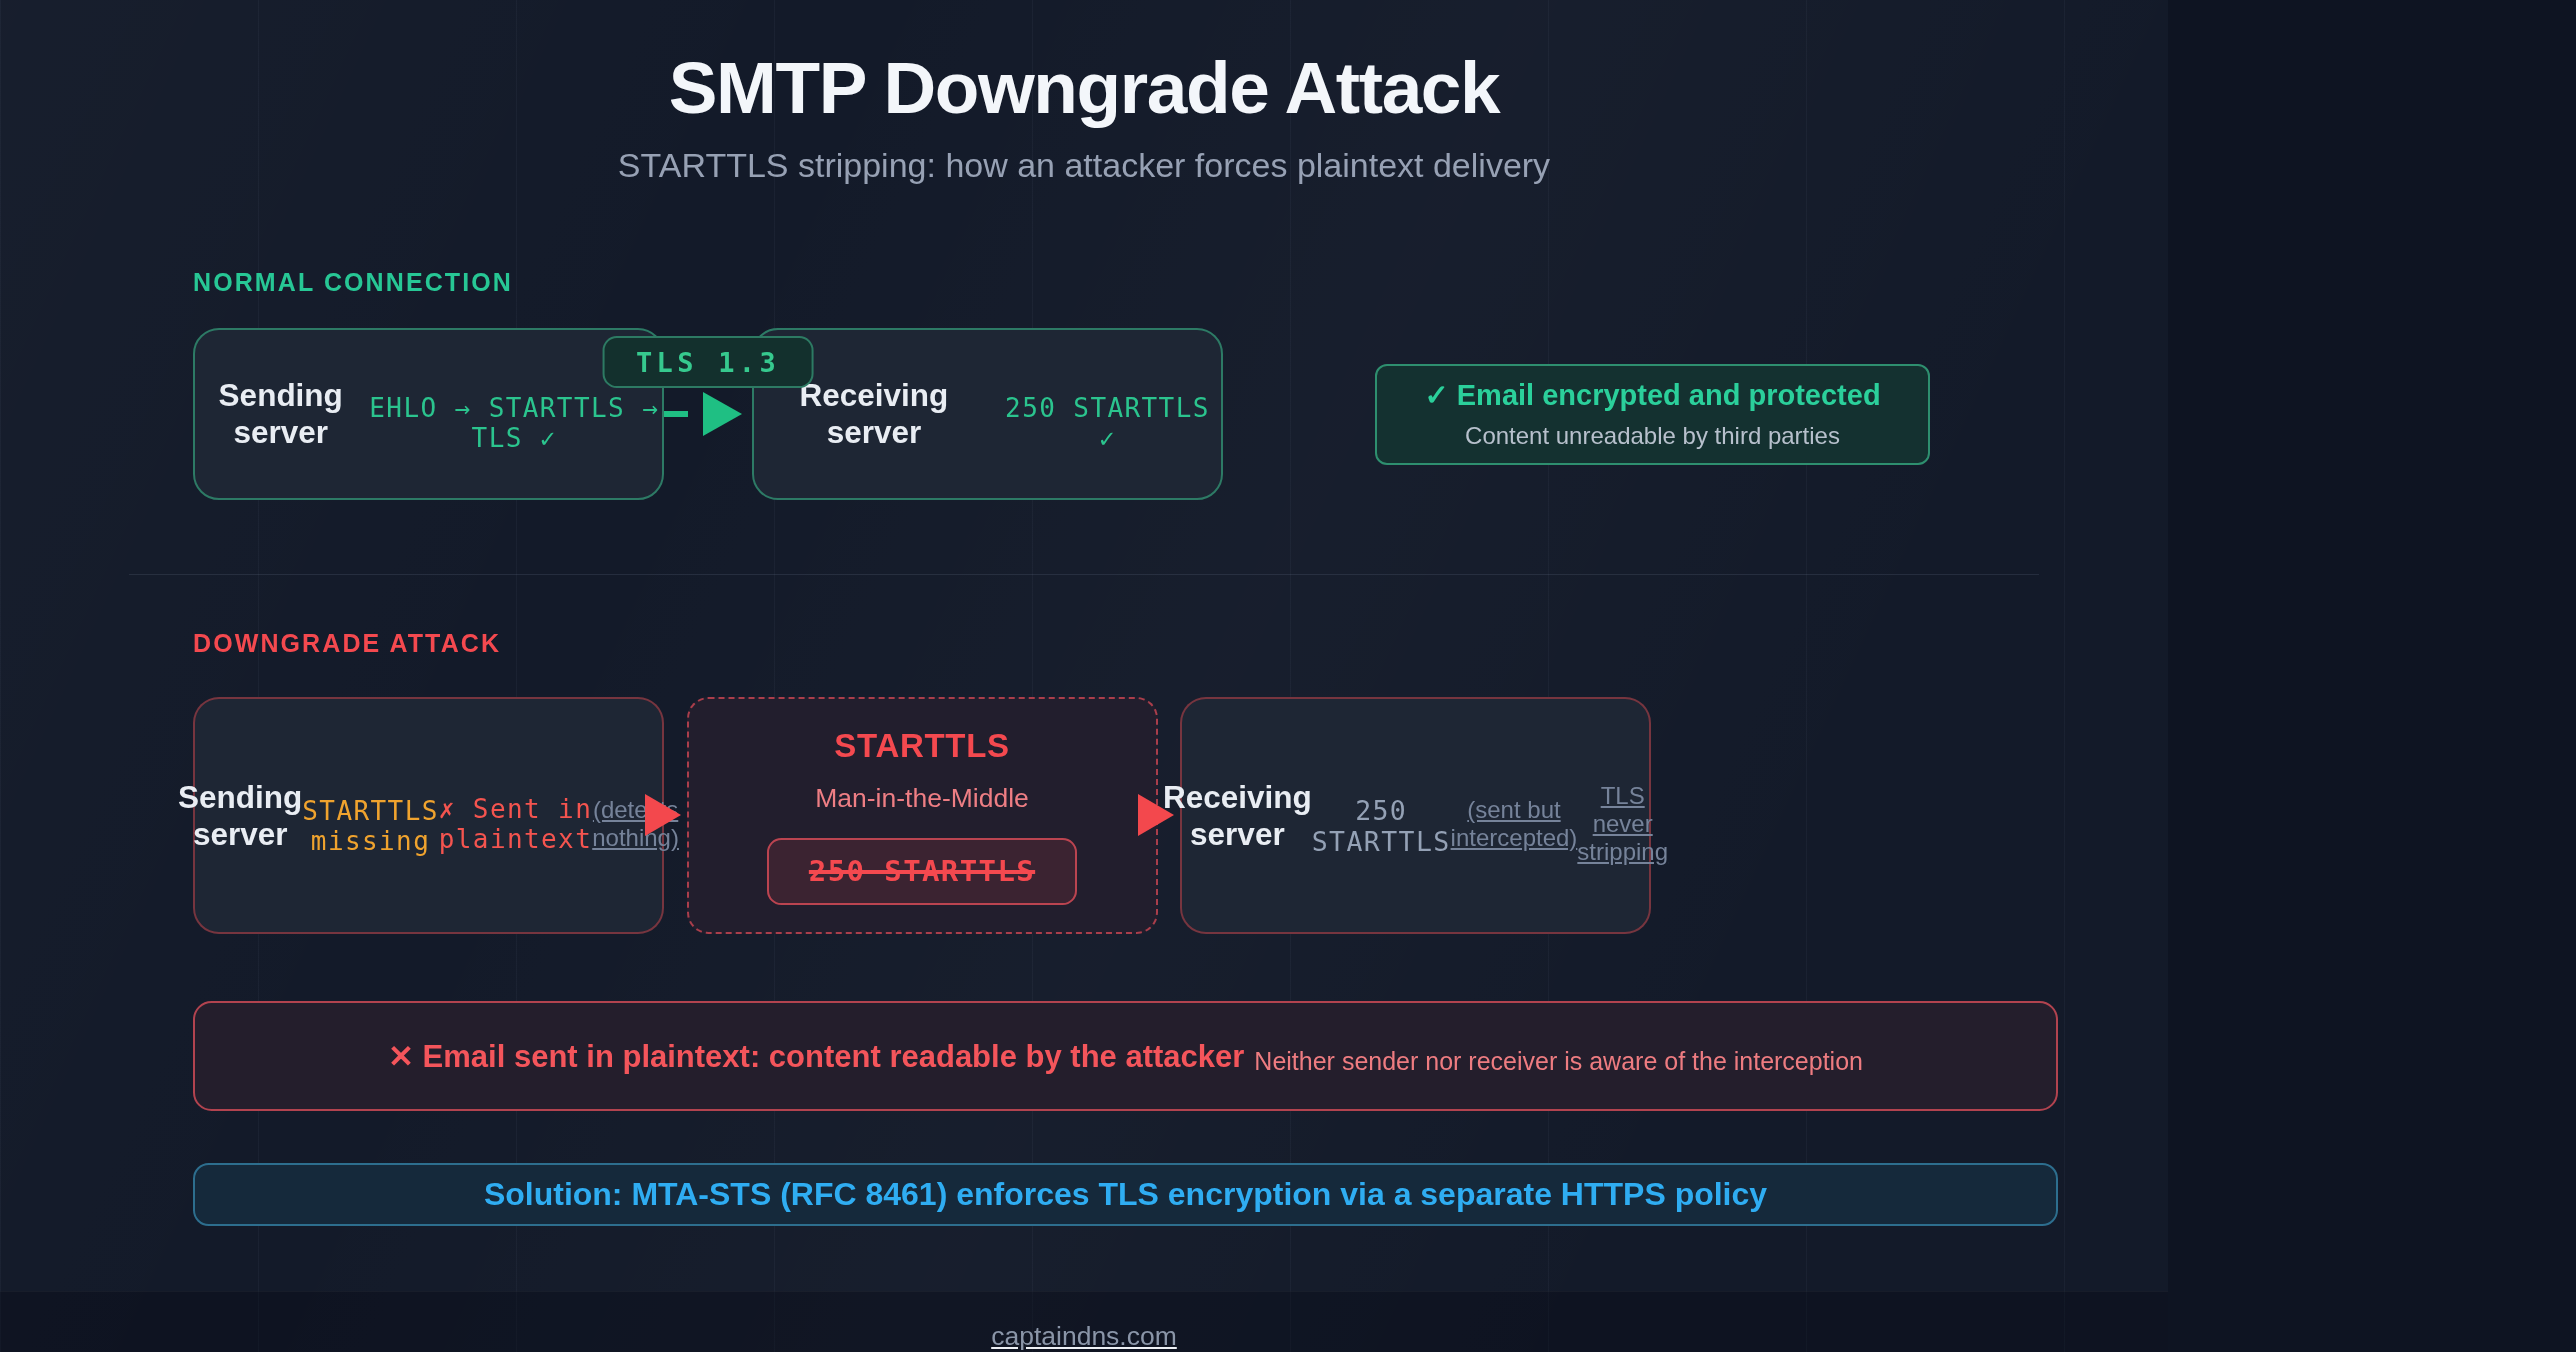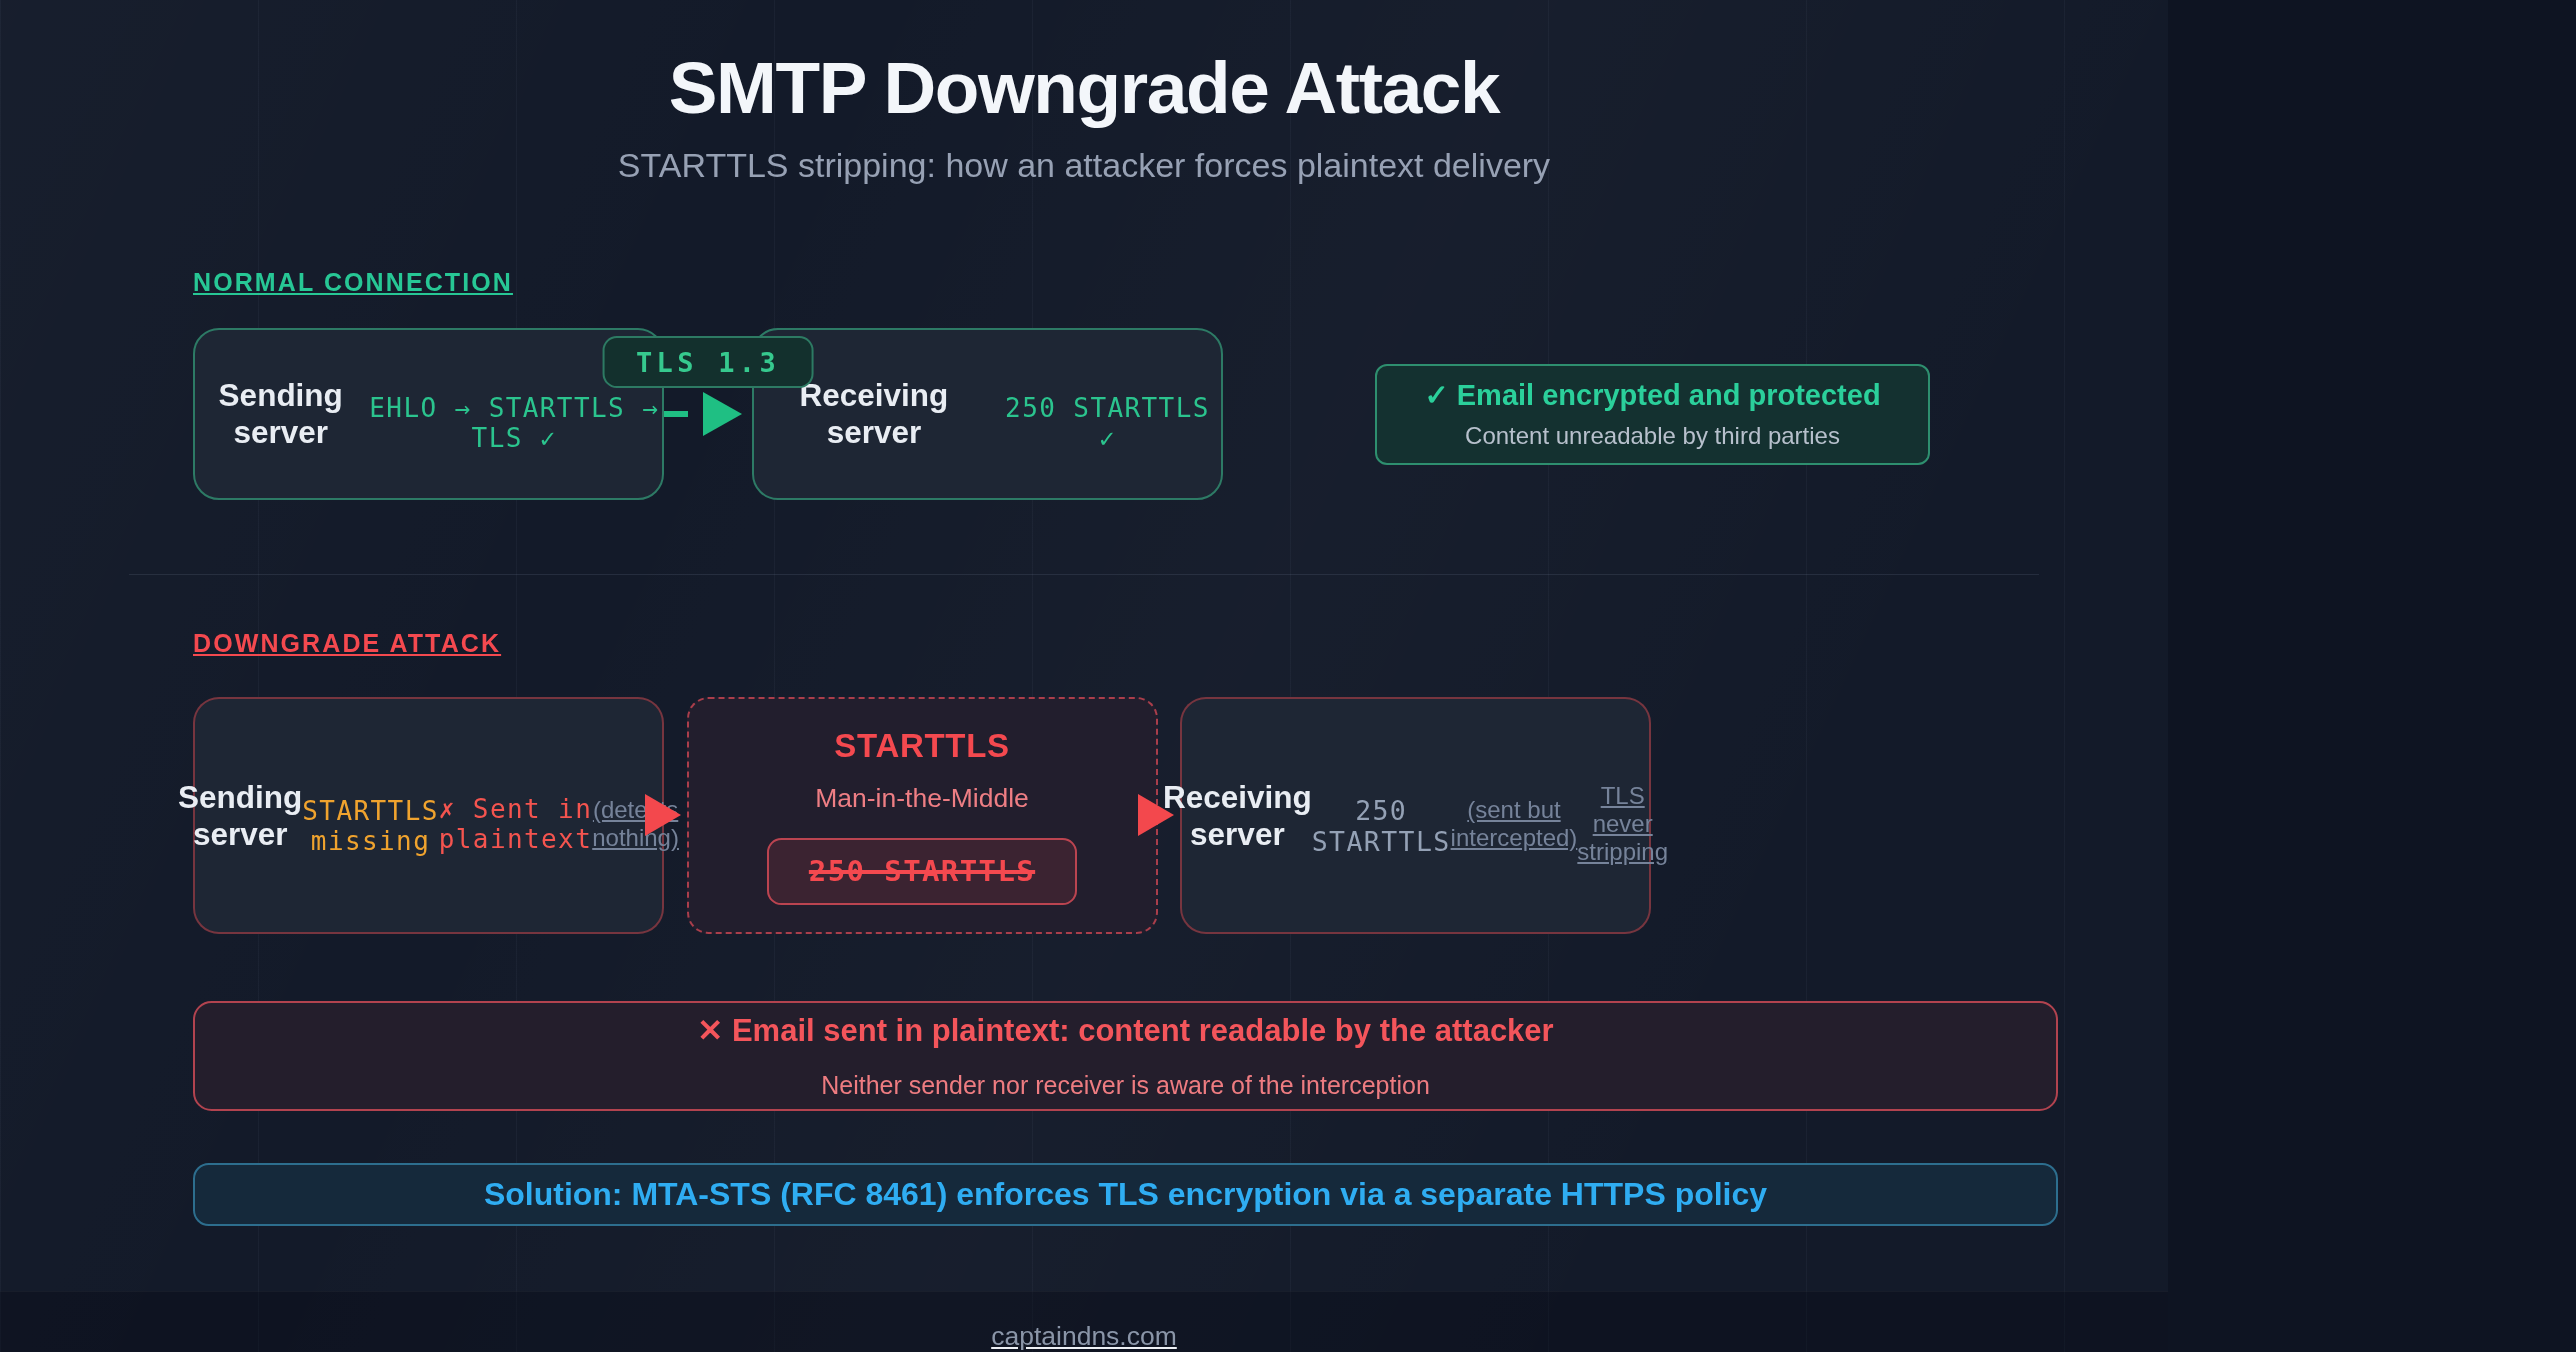--- a/index.html
+++ b/index.html
@@ -21,21 +21,21 @@
   .header h1 {
     font-size:73px; font-weight:800; letter-spacing:-1.4px; color:#f3f6fa;
     line-height:1.15;
   }
   .header .subtitle {
     margin-top:15.7px; font-size:34px; font-weight:400; color:#97a1b4;
   }
 
   
   .section-label {
-    margin-left:193px; font-size:25px; font-weight:700; letter-spacing:2.1px;text-decoration:underline;
+    margin-left:193px; font-size:25px; font-weight:700; letter-spacing:2.1px;
   }
   .label-green { color:#27c795; margin-top:83px; }
   .label-red   { color:#f4494f; margin-top:54px; }
 
   .row { display:flex; align-items:stretch; }
   .row-normal { margin:31.5px 238px 0 193px; height:172px; }
   .row-attack { margin:39px 517px 0 193px; min-height:237px; }
 
   .card {
     background:#1e2634;
@@ -116,21 +116,21 @@
     padding:14.3px 40px;
     font-family:"DejaVu Sans Mono", monospace; font-weight:700;
     font-size:29px; letter-spacing:1.4px; color:#f4494f;
     text-decoration:line-through; text-decoration-thickness:3.6px;
   }
 
   
   .warning-box {
     margin:67px 0 0 193px; width:1865px; height:110px;
     background:#241e2c; border:2.1px solid #b2434f; border-radius:18.6px;
-    display:flex; flex-direction:column; align-items:center; justify-content:center; text-align:center;gap:10px;
+    display:flex; flex-direction:row; align-items:center; justify-content:center; text-align:center;gap:10px;
   }
   .warning-title { font-size:31px; font-weight:700; color:#f4555b; }
   .warning-sub   { font-size:25px; color:#ee7c81; margin-top:11.4px; }
 
   .solution-box {
     margin:52px 0 0 193px; width:1865px; height:63px;
     background:#15293b; border:2.1px solid #2d6e8e; border-radius:15.7px;
     display:flex; align-items:center; justify-content:center; text-align:center;
   }
   .solution-text { font-size:32px; font-weight:700; color:#2fadf2; }

